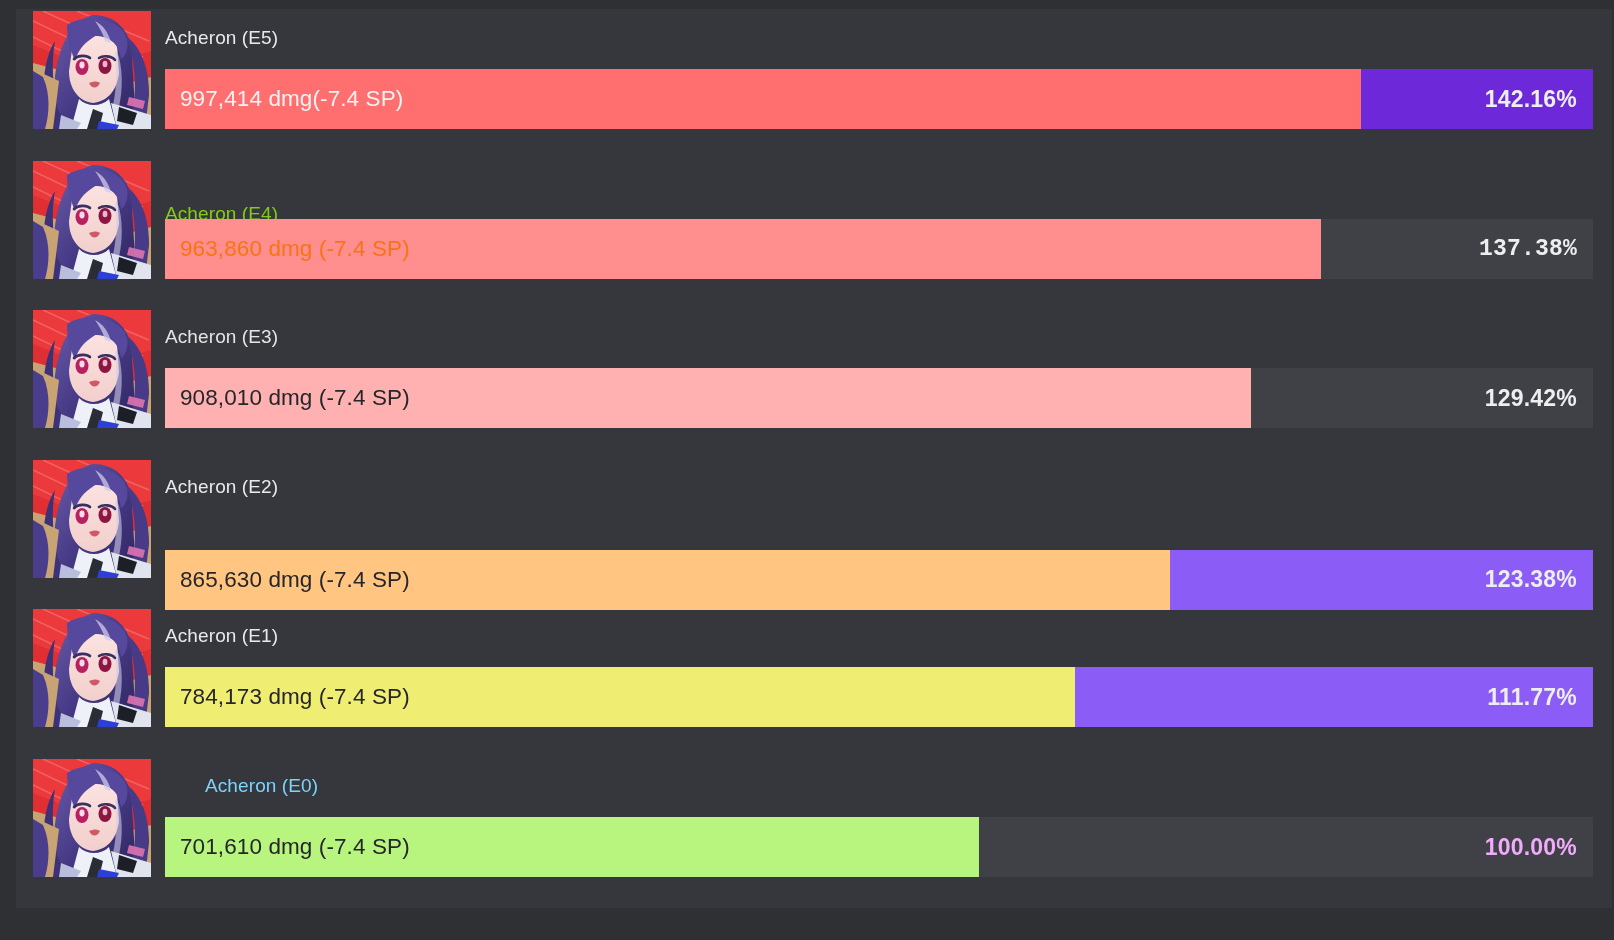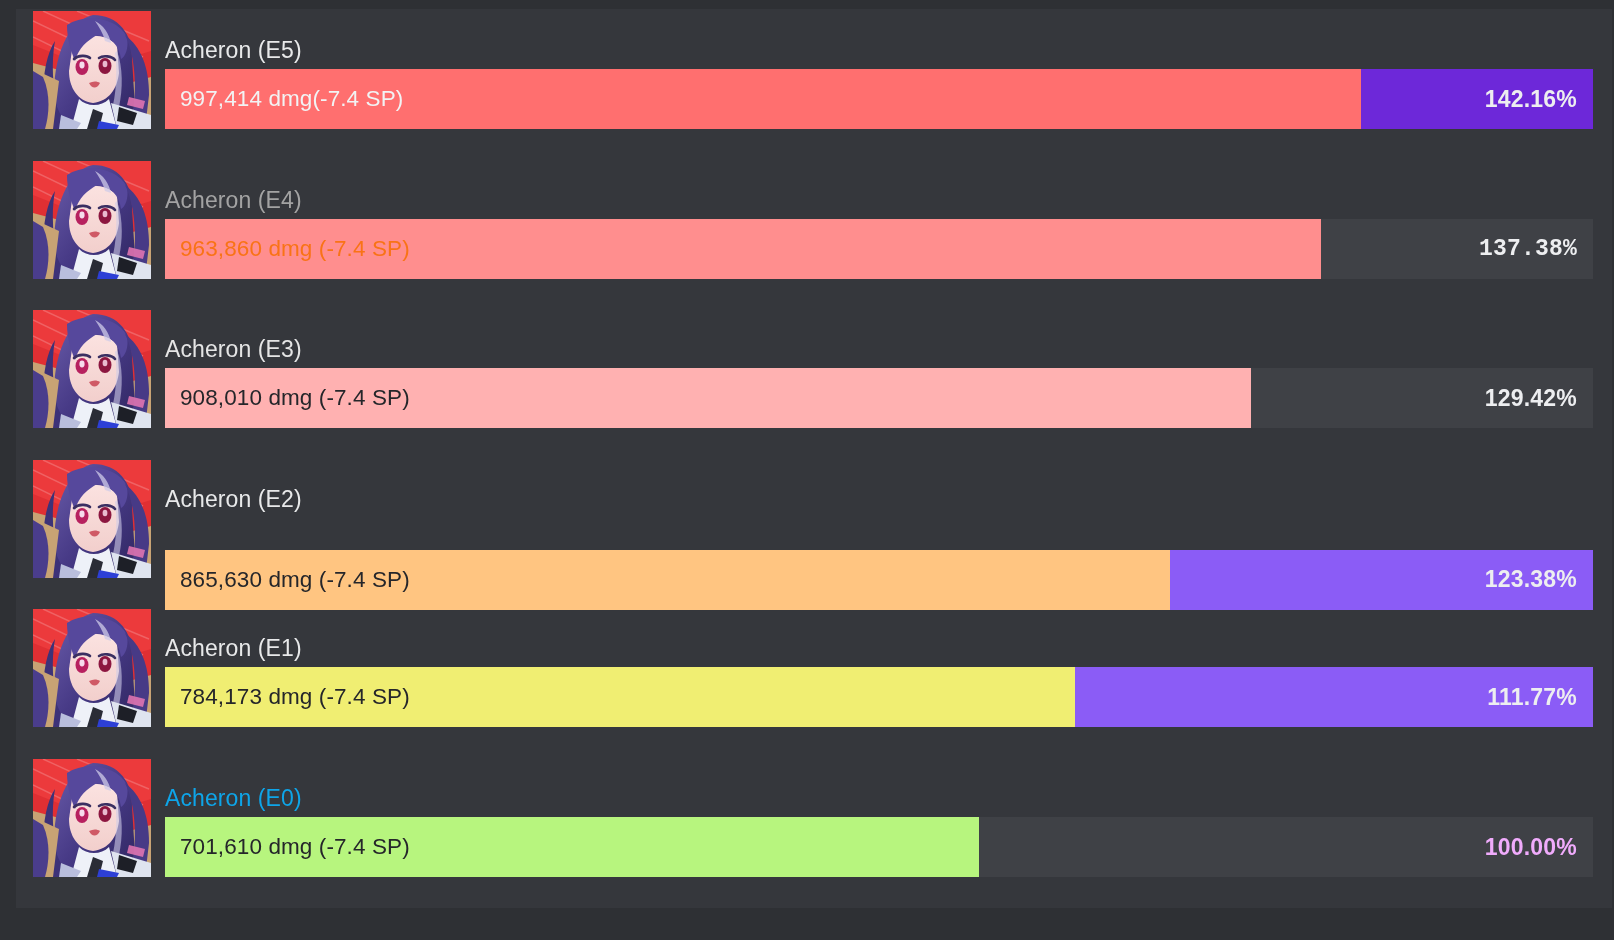--- a/index.html
+++ b/index.html
@@ -18,22 +18,22 @@
   .row{position:absolute;left:0;width:1596px;height:136px;}
   .avatar{
     position:absolute;left:17px;top:1px;
     width:118px;height:118px;
     overflow:hidden;
     background:#c9a675;
   }
   .avatar svg{display:block;width:118px;height:118px;}
   .rowmain{position:absolute;left:149px;top:0;right:19px;height:136px;}
   .name{
-    position:absolute;left:0;top:27px;
-    font-size:23px;
+    position:absolute;left:0;top:17px;
+    font-size:19px;
     color:#e8e9ea;
     letter-spacing:0.1px;
     white-space:nowrap;
   }
   .track{
     position:absolute;left:0;top:59px;
     width:1428px;height:60px;
     background:#3f4146;
   }
   .fill{
@@ -172,21 +172,21 @@
           <path d="M60,98 L70,102 L66,118 H54 Z" fill="#2a2c36"></path>
           <path d="M66,110 L86,114 L84,118 H64 Z" fill="#2d3fd6"></path>
           <path d="M28,104 L48,112 L44,118 H26 Z" fill="#b9bedd"></path>
           <path d="M96,86 L112,90 L110,98 L94,94 Z" fill="#e878b4" opacity="0.85"></path>
           <path d="M0,58 L26,70 L20,118 H0 Z" fill="#c8a374"></path>
           <path d="M10,66 C18,84 16,104 12,118 L0,118 L0,60 Z" fill="#4a3d8c"></path>
         </g>
       </svg>
     </div>
     <div class="rowmain">
-      <div class="name" style="color: #a3a3a3;">Acheron (E4)</div>
+      <div class="name" style="color: #84cc16; margin-top: 26px;">Acheron (E4)</div>
       <div class="track" style="background: rgb(63, 65, 70);">
         <div class="fill" style="width: 80.95%; background: rgb(255, 142, 142);"></div>
         <div class="dmg" style="color: #f97316;">963,860 dmg (-7.4 SP)</div>
         <div class="pct" style="color: rgb(237, 238, 240); font-family: Liberation Mono, monospace;">137.38%</div>
       </div>
     </div>
   </div>
 
   <div class="row" style="top: 300.2px;">
     <div class="avatar">
@@ -424,21 +424,21 @@
           <path d="M60,98 L70,102 L66,118 H54 Z" fill="#2a2c36"></path>
           <path d="M66,110 L86,114 L84,118 H64 Z" fill="#2d3fd6"></path>
           <path d="M28,104 L48,112 L44,118 H26 Z" fill="#b9bedd"></path>
           <path d="M96,86 L112,90 L110,98 L94,94 Z" fill="#e878b4" opacity="0.85"></path>
           <path d="M0,58 L26,70 L20,118 H0 Z" fill="#c8a374"></path>
           <path d="M10,66 C18,84 16,104 12,118 L0,118 L0,60 Z" fill="#4a3d8c"></path>
         </g>
       </svg>
     </div>
     <div class="rowmain">
-      <div class="name" style="color: #0ea5e9;">Acheron (E0)</div>
+      <div class="name" style="color: #7dd3fc; margin-left: 40px;">Acheron (E0)</div>
       <div class="track" style="background: rgb(63, 65, 70);">
         <div class="fill" style="width: 57%; background: rgb(183, 245, 126);"></div>
         <div class="dmg" style="color: rgb(37, 38, 42);">701,610 dmg (-7.4 SP)</div>
         <div class="pct" style="color: #f0abfc; margin-left: 44px;">100.00%</div>
       </div>
     </div>
   </div>
 </div>
   </div>
 </div>

